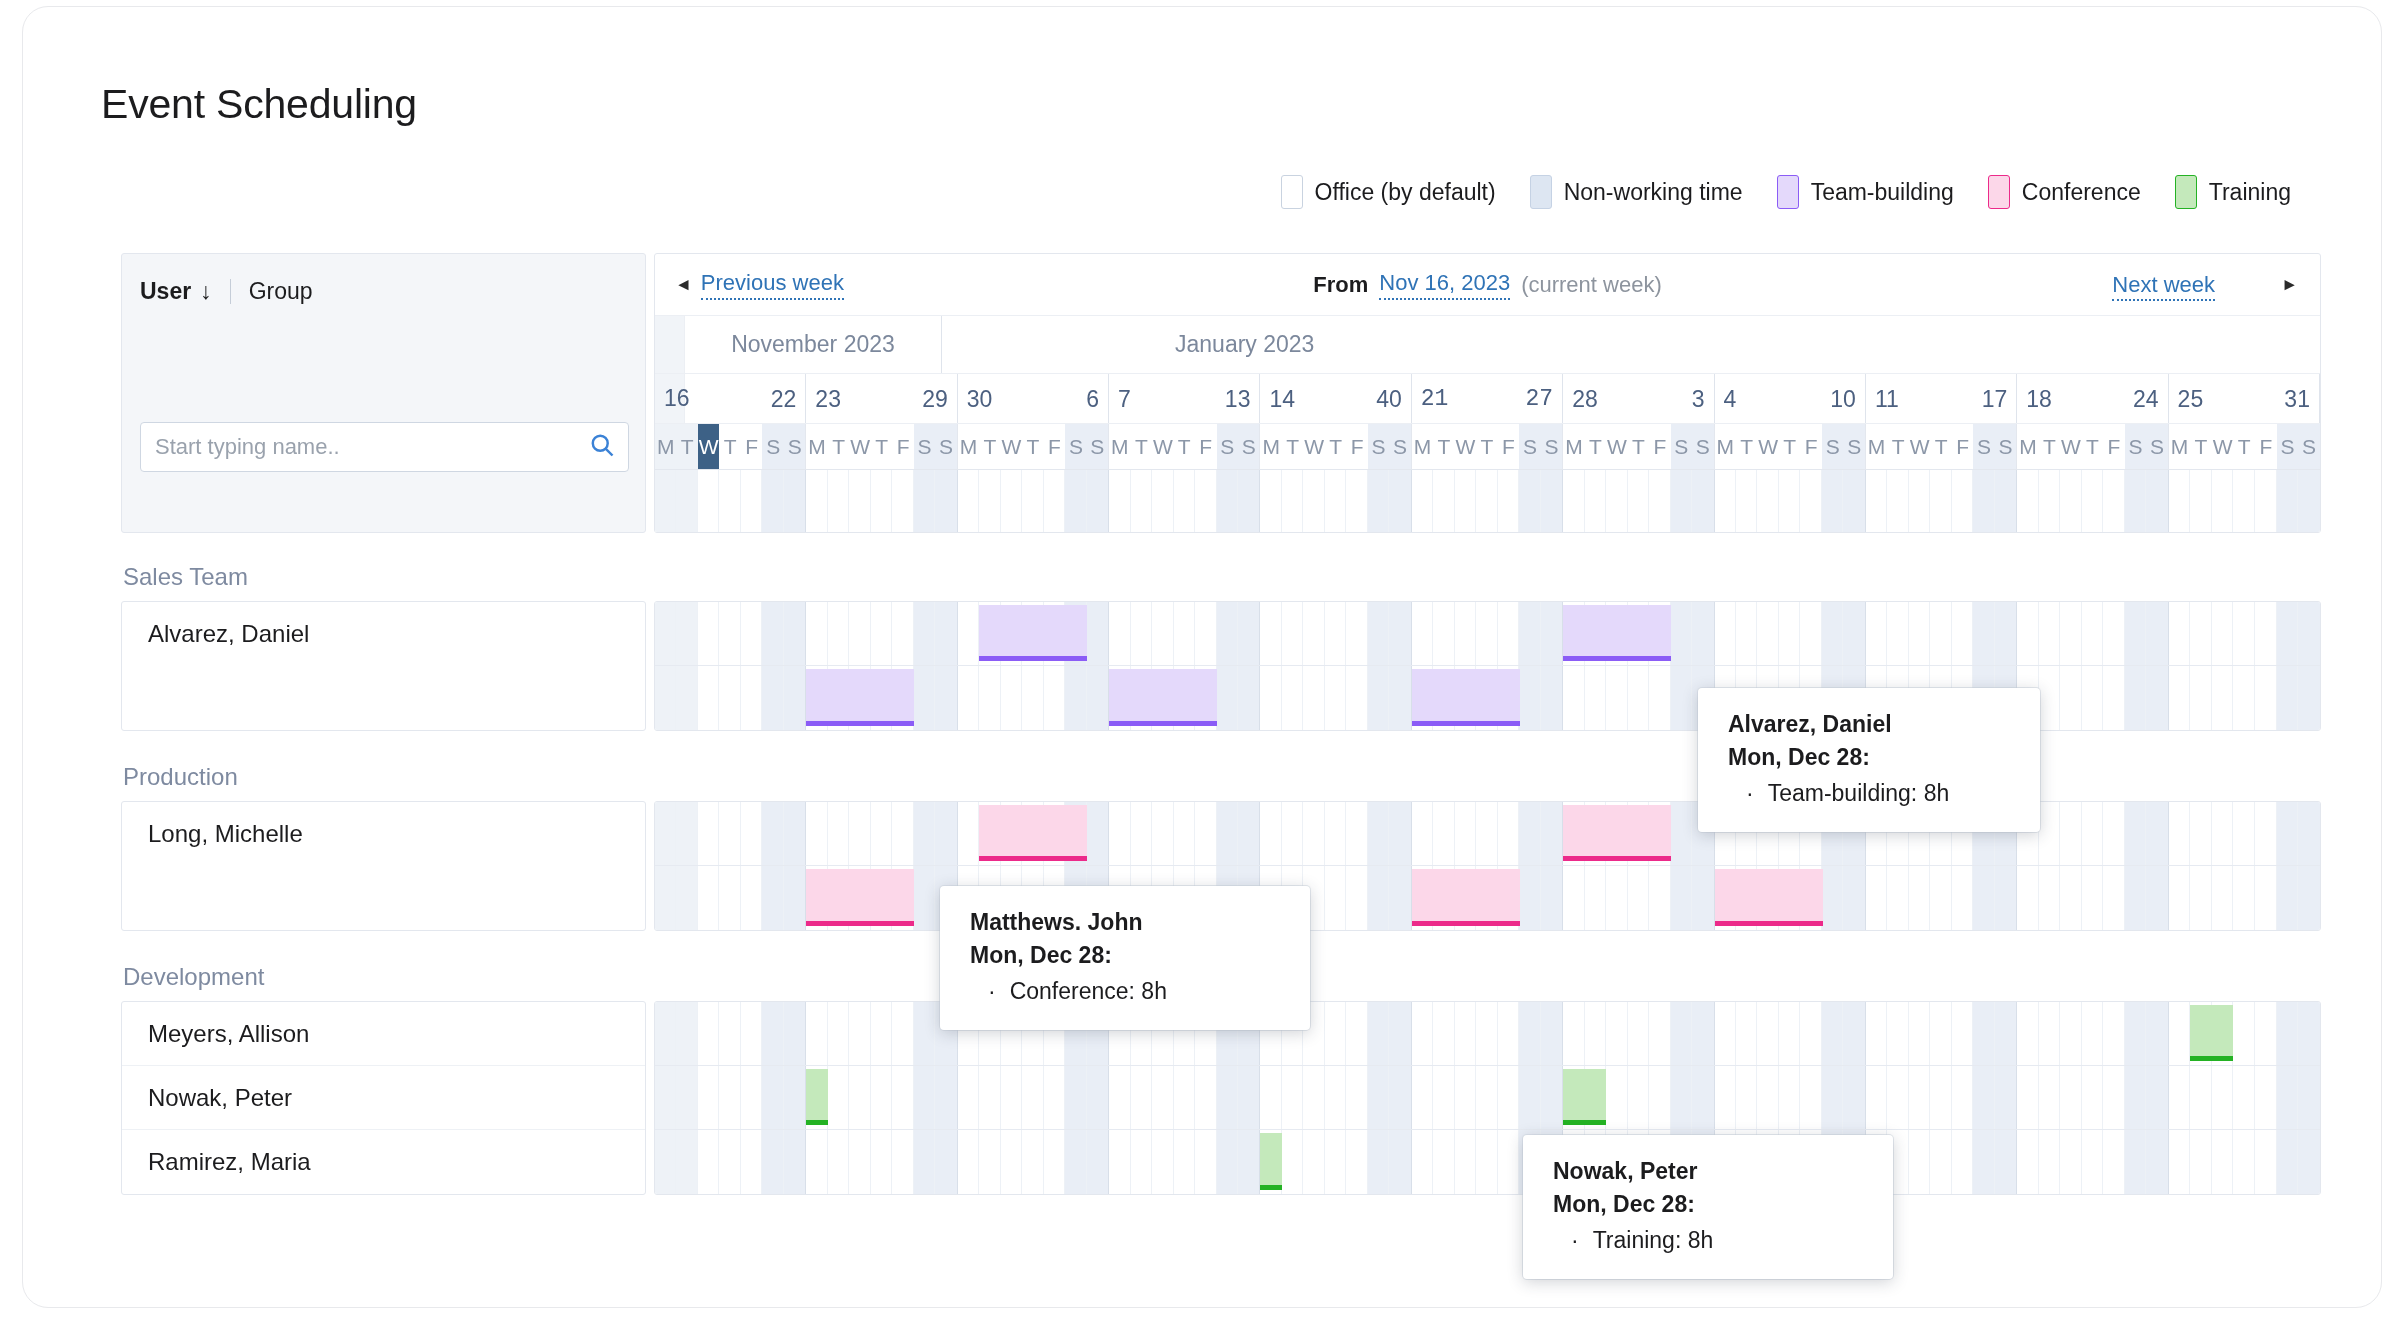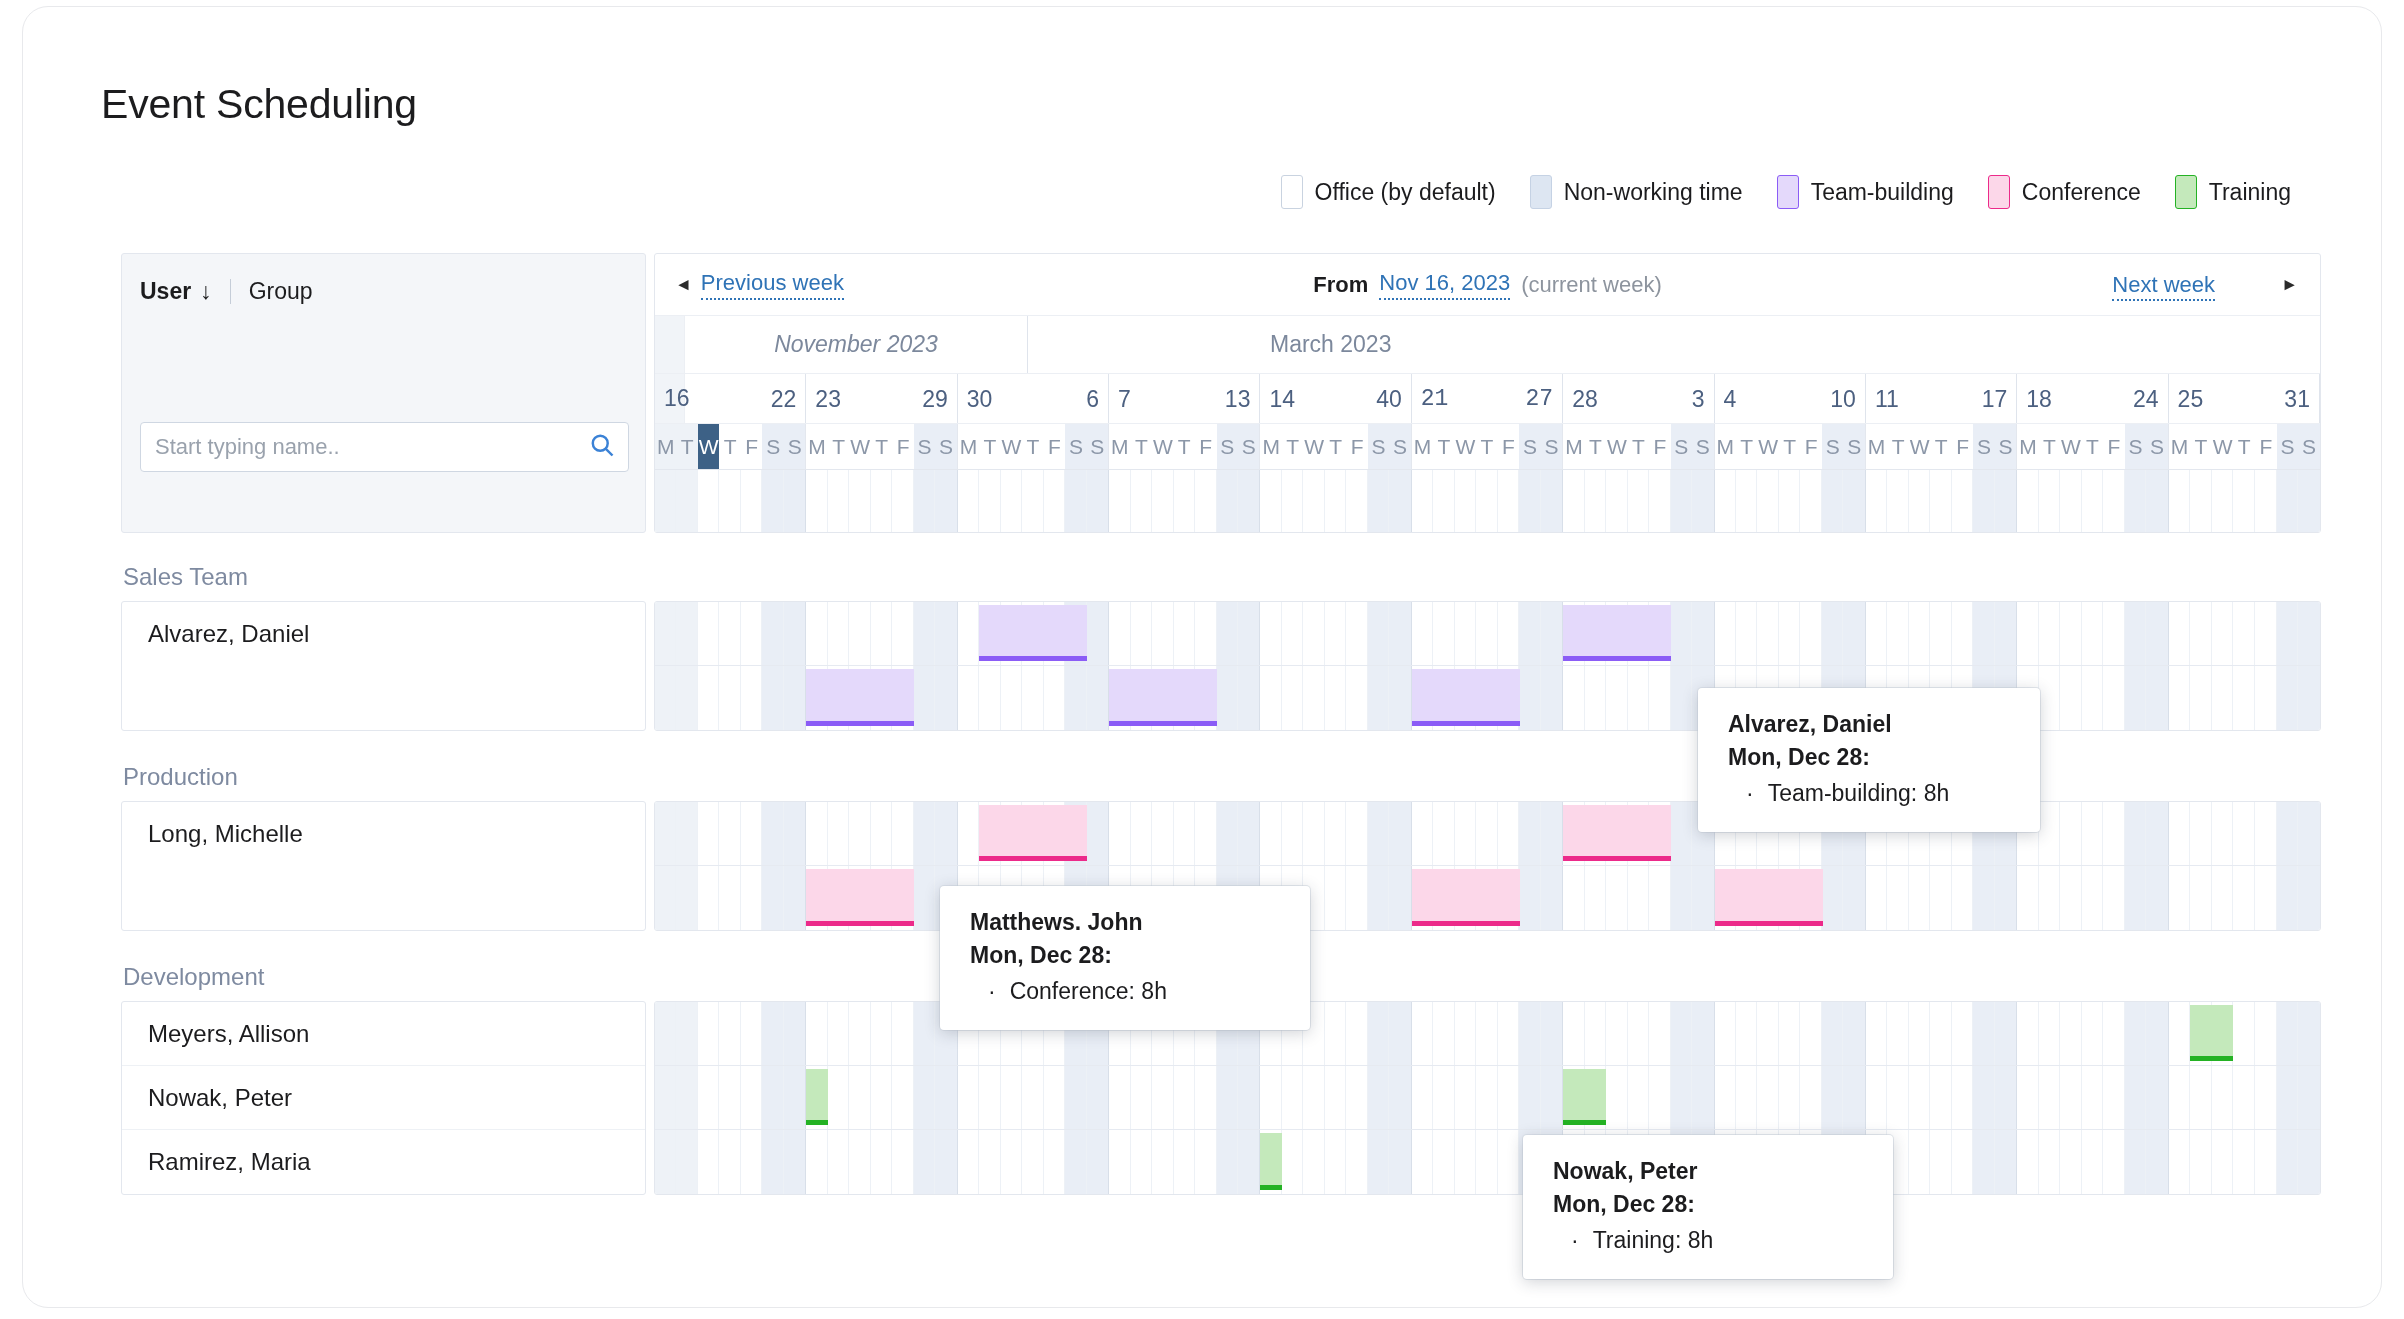--- a/index.html
+++ b/index.html
@@ -263,22 +263,22 @@
           <span class="from-note">(current week)</span>
         </div>
         <div class="nav-next">
           <span class="navlink">Next week</span>
         </div>
         <span class="nav-arrow-r">►</span>
       </div>
 
       <div class="months-row" id="months-row">
           <div class="month-pad" style="width: 30px;"></div>
-          <div class="month-cell" style="width: 343px; font-style: italic;">November 2023</div>
-          <div class="month-cell" style="width: 605.455px;">March 2023</div>
+          <div class="month-cell" style="width: 257px;">November 2023</div>
+          <div class="month-cell" style="width: 605.455px;">January 2023</div>
         </div>
       <div class="dates-row" id="dates-row">
           <div class="date-pad" style="width: 30px;">16</div>
           <div class="date-cell" style="width: 121.364px;">
             <span class="de">22</span>
           </div>
           <div class="date-cell" style="width: 151.364px;">
             <span class="ds">23</span>
             <span class="de">29</span>
           </div>

